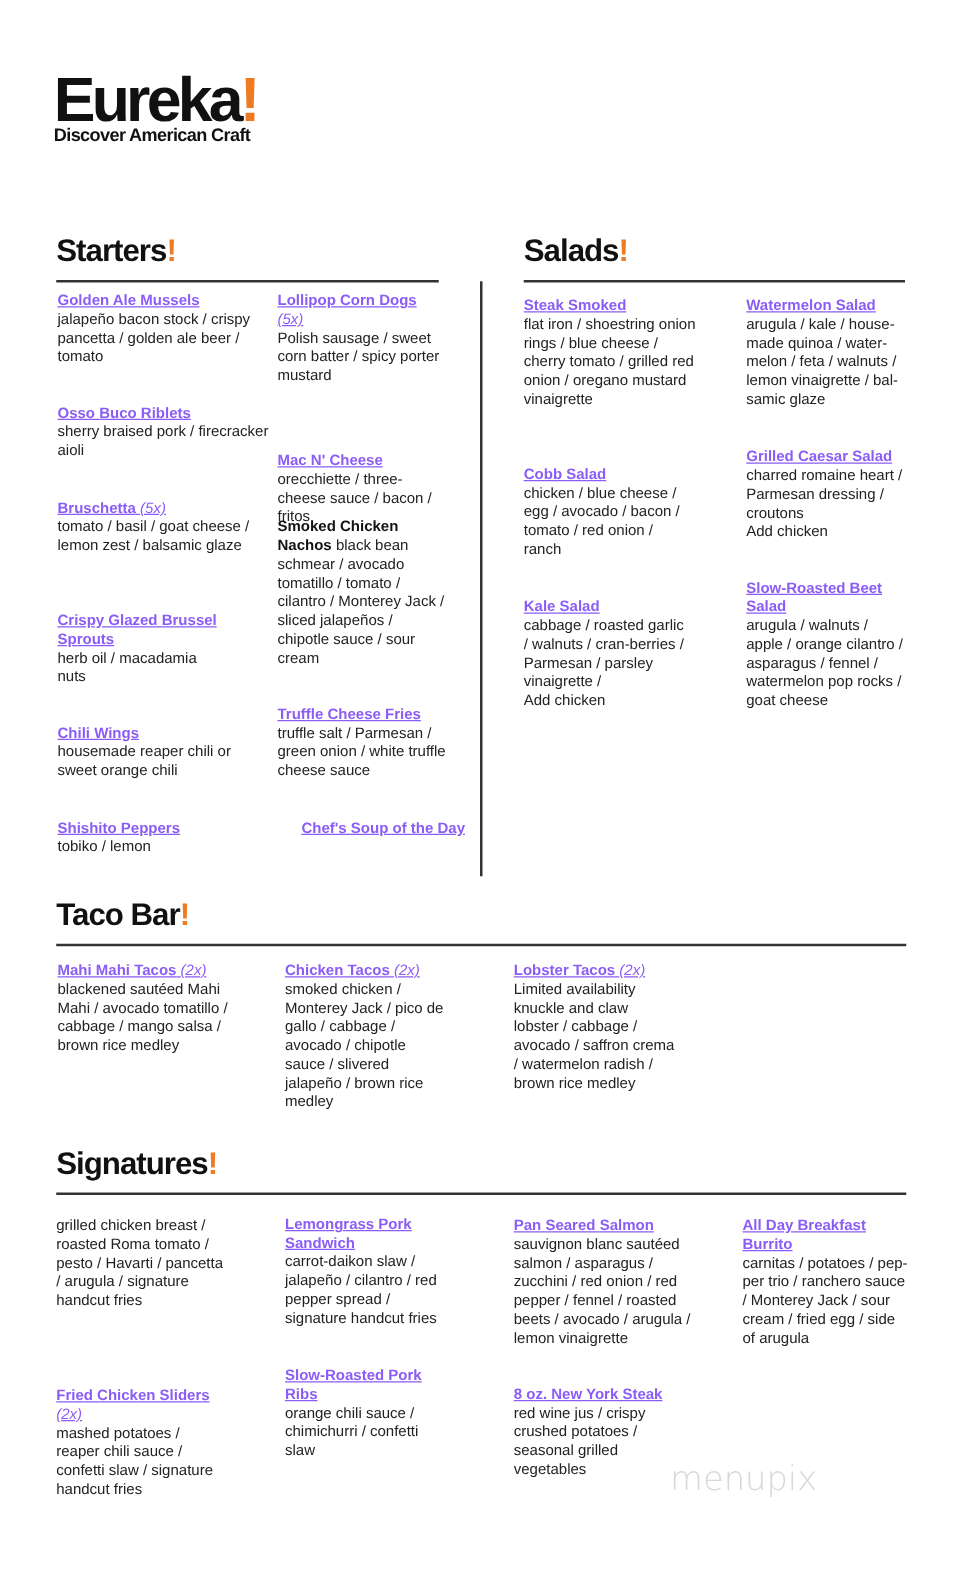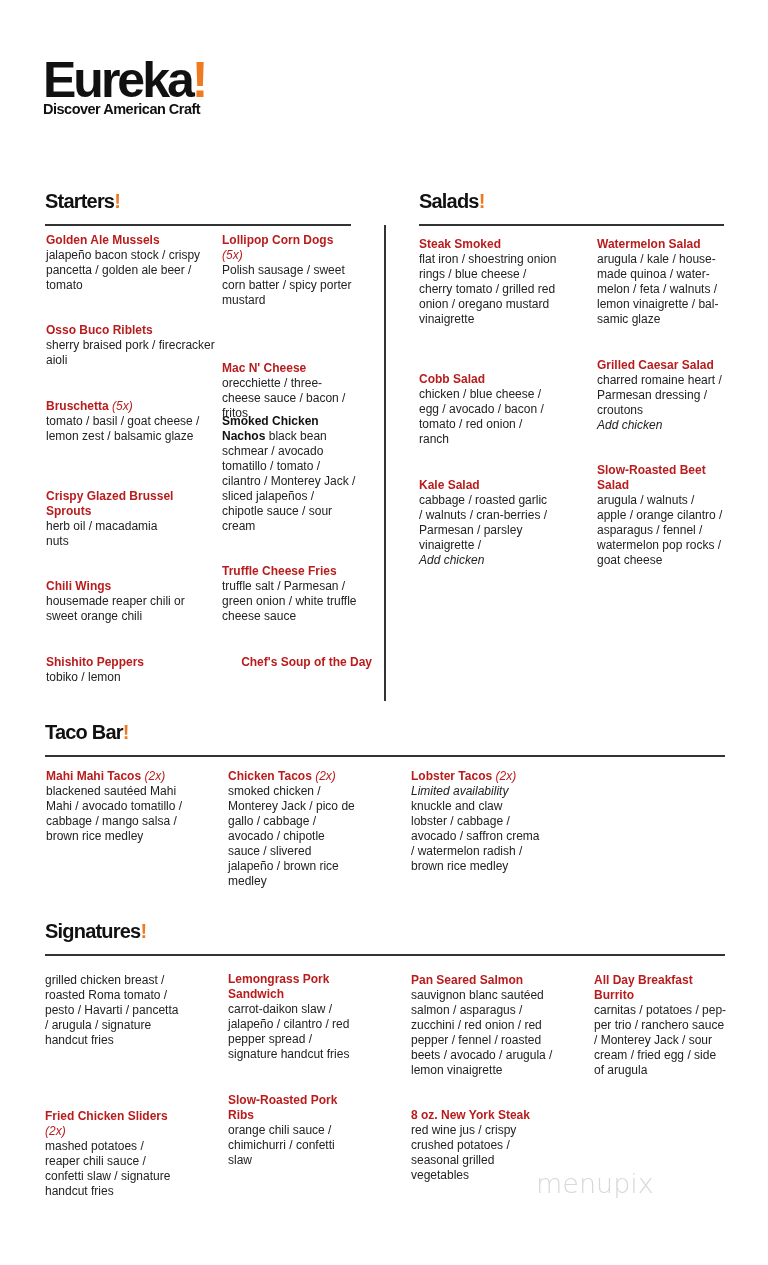--- a/index.html
+++ b/index.html
@@ -26,36 +26,36 @@
       font-size: 14.5px;
       letter-spacing: -0.5px;
       line-height: 16px;
       color: #111;
       margin-top: -2px;
     }
     .section-title {
       position: absolute;
       font-family: "Liberation Sans", sans-serif;
       font-weight: 700;
-      font-size: 20px;
+      font-size: 25px;
       letter-spacing: -0.8px;
       color: #111;
       line-height: 30px;
     }
     .rule { position: absolute; height: 2px; background: #333; }
     .vrule { position: absolute; width: 2px; background: #333; }
     .item {
       position: absolute;
       font-size: 12px;
       line-height: 15px;
       color: #222;
     }
-    .item .name { font-weight: 700; color: #b91c1c; display: block; }
+    .item .name { font-weight: 700; color: #8b5cf6; display: block; text-decoration: underline; }
     .item .name .qty { font-weight: 400; font-style: italic; }
-    .item .note { font-style: italic; display: block; }
+    .item .note { display: block; }
     .item .desc { display: block; }
     .item .inline-desc { font-weight: 400; }
     .watermark {
       position: absolute;
       left: 536px; top: 1168px;
       font-family: "DejaVu Sans", sans-serif;
       font-size: 27px;
       color: #d8d8d8;
       letter-spacing: 0px;
       font-weight: 300;

